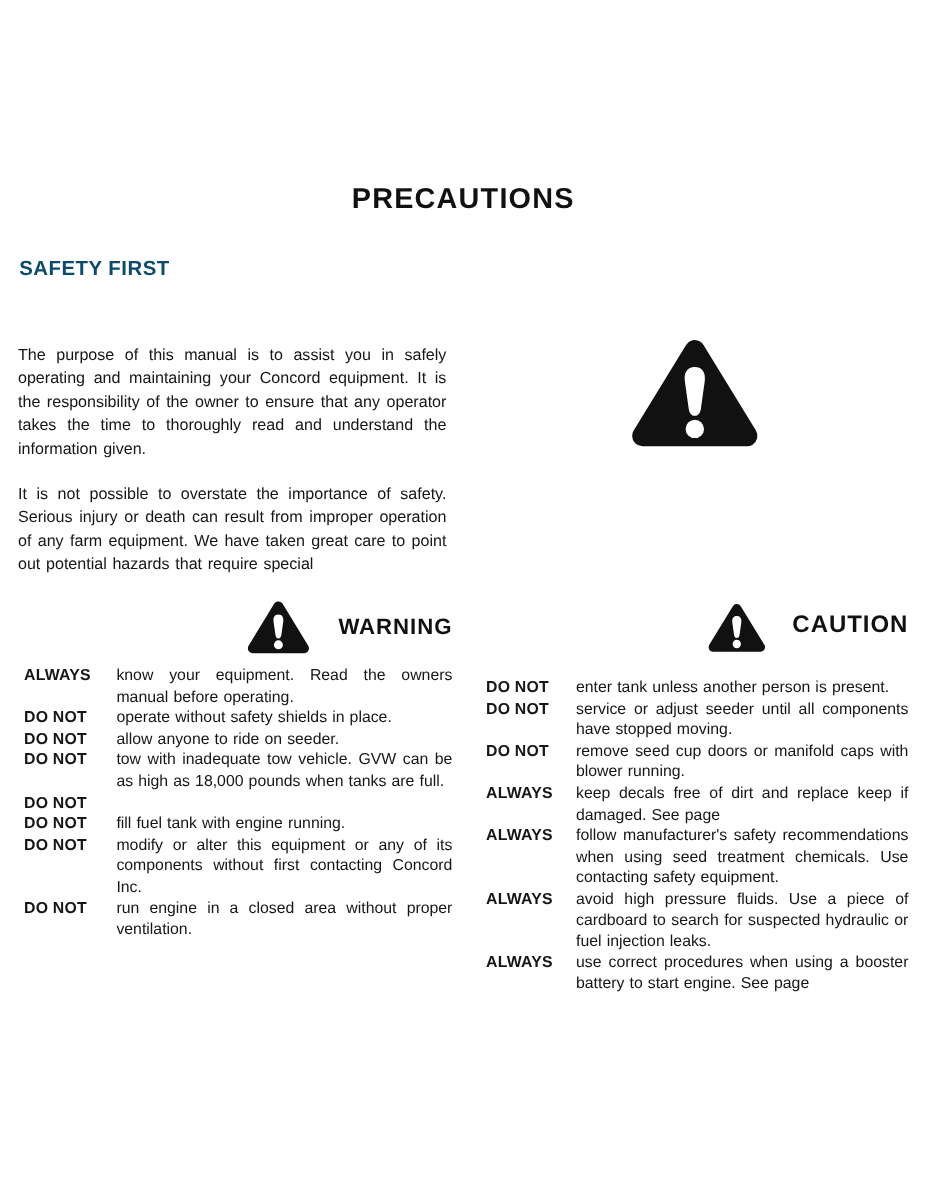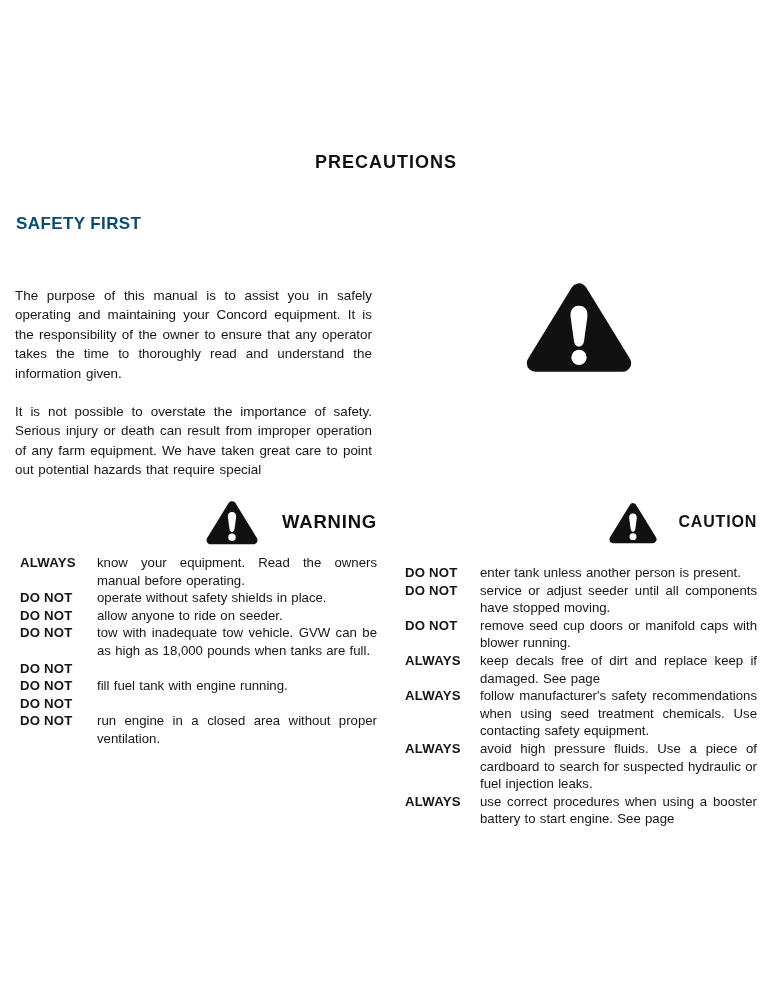--- a/index.html
+++ b/index.html
@@ -13,21 +13,21 @@
     position: relative;
     width: 772px; height: 1000px;
     background: #fff;
     overflow: hidden;
   }
   .title {
     position: absolute;
     top: 152px; left: 0; width: 100%;
     margin: 0;
     text-align: center;
-    font-size: 18px;
+    font-size: 24px;
     font-weight: bold;
     letter-spacing: 1px;
     color: #111;
   }
   .section-heading {
     position: absolute;
     top: 214px; left: 16px;
     margin: 0;
     font-size: 17px;
     font-weight: bold;
@@ -76,21 +76,21 @@
   }
   .alert-section.right .icon-sm { width: 48px; height: 45px; margin-top: 2px; }
   .icon-sm svg { width: 100%; height: 100%; display: block; }
   .sec-title {
     font-size: 18.5px;
     font-weight: bold;
     letter-spacing: 0.8px;
     margin-left: 24px;
     color: #111;
   }
-  .alert-section.right .sec-title { font-size: 16px; margin-left: 22px; }
+  .alert-section.right .sec-title { font-size: 20px; margin-left: 22px; }
 
   .items { margin-top: 8px; }
   .alert-section.right .items { margin-top: 19px; }
   .row { display: flex; }
   .row .lbl {
     flex: none;
     margin-left: 5px;
     width: 77px;
     font-weight: bold;
     font-size: 13.2px;
@@ -160,20 +160,21 @@
       </div>
       <div class="row">
         <span class="lbl">DO NOT</span>
       </div>
       <div class="row">
         <span class="lbl">DO NOT</span>
         <span class="txt">fill fuel tank with engine running.</span>
       </div>
       <div class="row">
         <span class="lbl">DO NOT</span>
+        <span class="txt">modify or alter this equipment or any of its components without first contacting Concord Inc.</span>
       </div>
       <div class="row">
         <span class="lbl">DO NOT</span>
         <span class="txt">run engine in a closed area without proper ventilation.</span>
       </div>
     </div>
   </section>
 
   <section class="alert-section right">
     <div class="sec-header">

